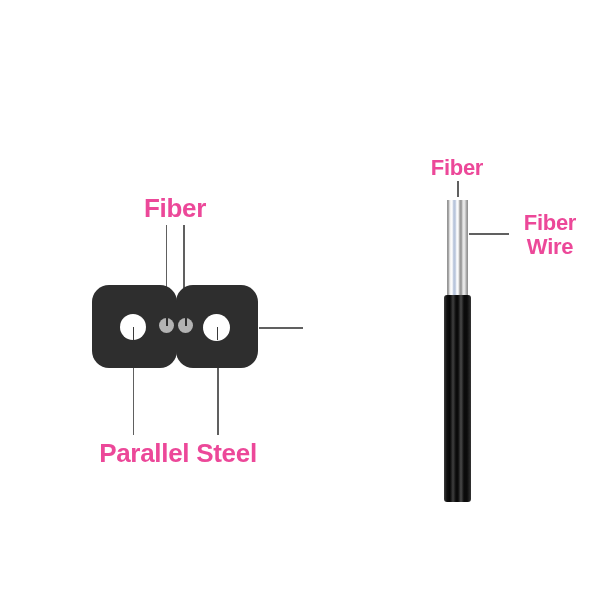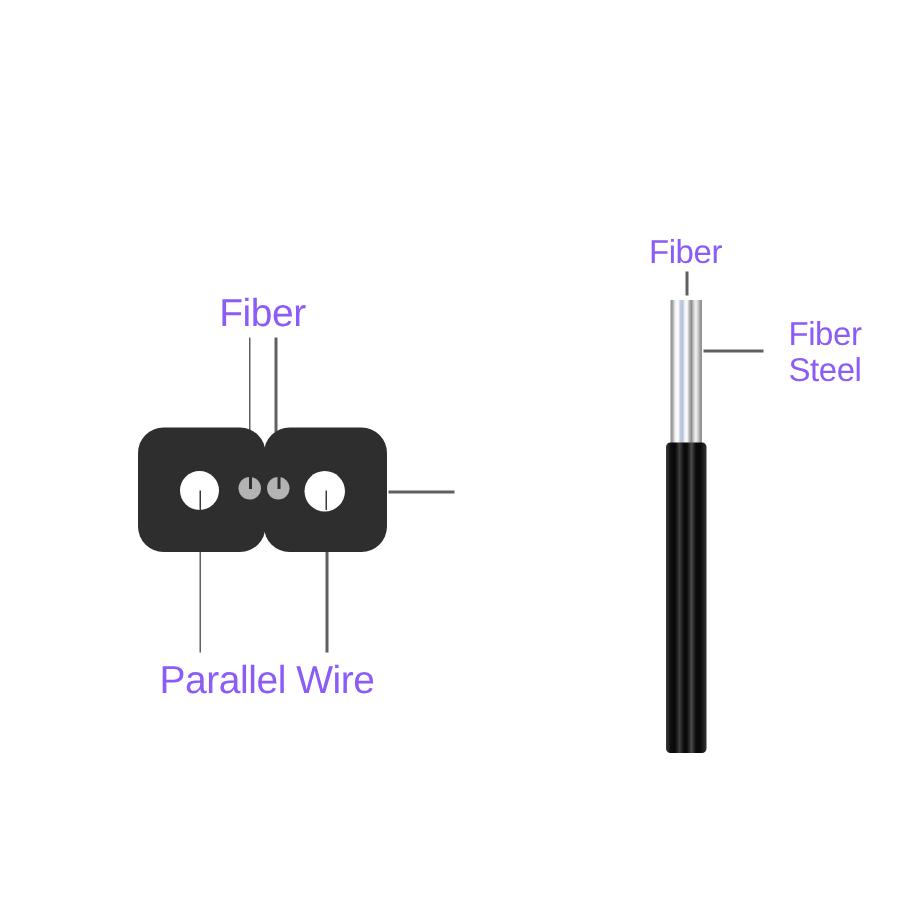--- a/index.html
+++ b/index.html
@@ -10,22 +10,22 @@
   .canvas {
     position: relative;
     width: 600px;
     height: 600px;
     background: #ffffff;
     overflow: hidden;
     font-family: "Liberation Sans", sans-serif;
   }
   .label {
     position: absolute;
-    color: #8b5cf6;
-    font-weight: 400;
+    color: #ec4899;
+    font-weight: 700;
     letter-spacing: -0.3px;
     white-space: nowrap;
   }
   .label-lg { font-size: 26px; line-height: 28px; }
   .label-sm { font-size: 22px; line-height: 24px; }
   .center { text-align: center; white-space: normal; }
   .vline {
     position: absolute;
     width: 1.5px;
     background: #606060;
@@ -126,33 +126,33 @@
   <div class="small-circle left">
     <div class="small-notch"></div>
   </div>
   <div class="small-circle right">
     <div class="small-notch"></div>
   </div>
 
   <div class="vline" style="left:132.5px; top:368px; height:67px;"></div>
   <div class="vline" style="left:217px; top:368px; height:67px;"></div>
 
-  <div class="label label-lg center" style="left:88px; top:439px; width:180px;">Parallel Wire</div>
+  <div class="label label-lg center" style="left:88px; top:439px; width:180px;">Parallel Steel</div>
 
   <div class="hline" style="left:259px; top:327px; width:44px;"></div>
 
 
   <div class="label label-sm center" style="left:417px; top:156px; width:80px;">Fiber</div>
 
   <div class="vline" style="left:457px; top:181px; height:16px;"></div>
 
   <div class="strand"></div>
 
   <div class="hline" style="left:469px; top:233px; width:40px;"></div>
 
   <div class="label label-sm center" style="left:504px; top:211px; width:92px;">
     <div>Fiber</div>
-    <div>Steel</div>
+    <div>Wire</div>
   </div>
 
   <div class="jacket"></div>
 
 </div>
 
 </body></html>

